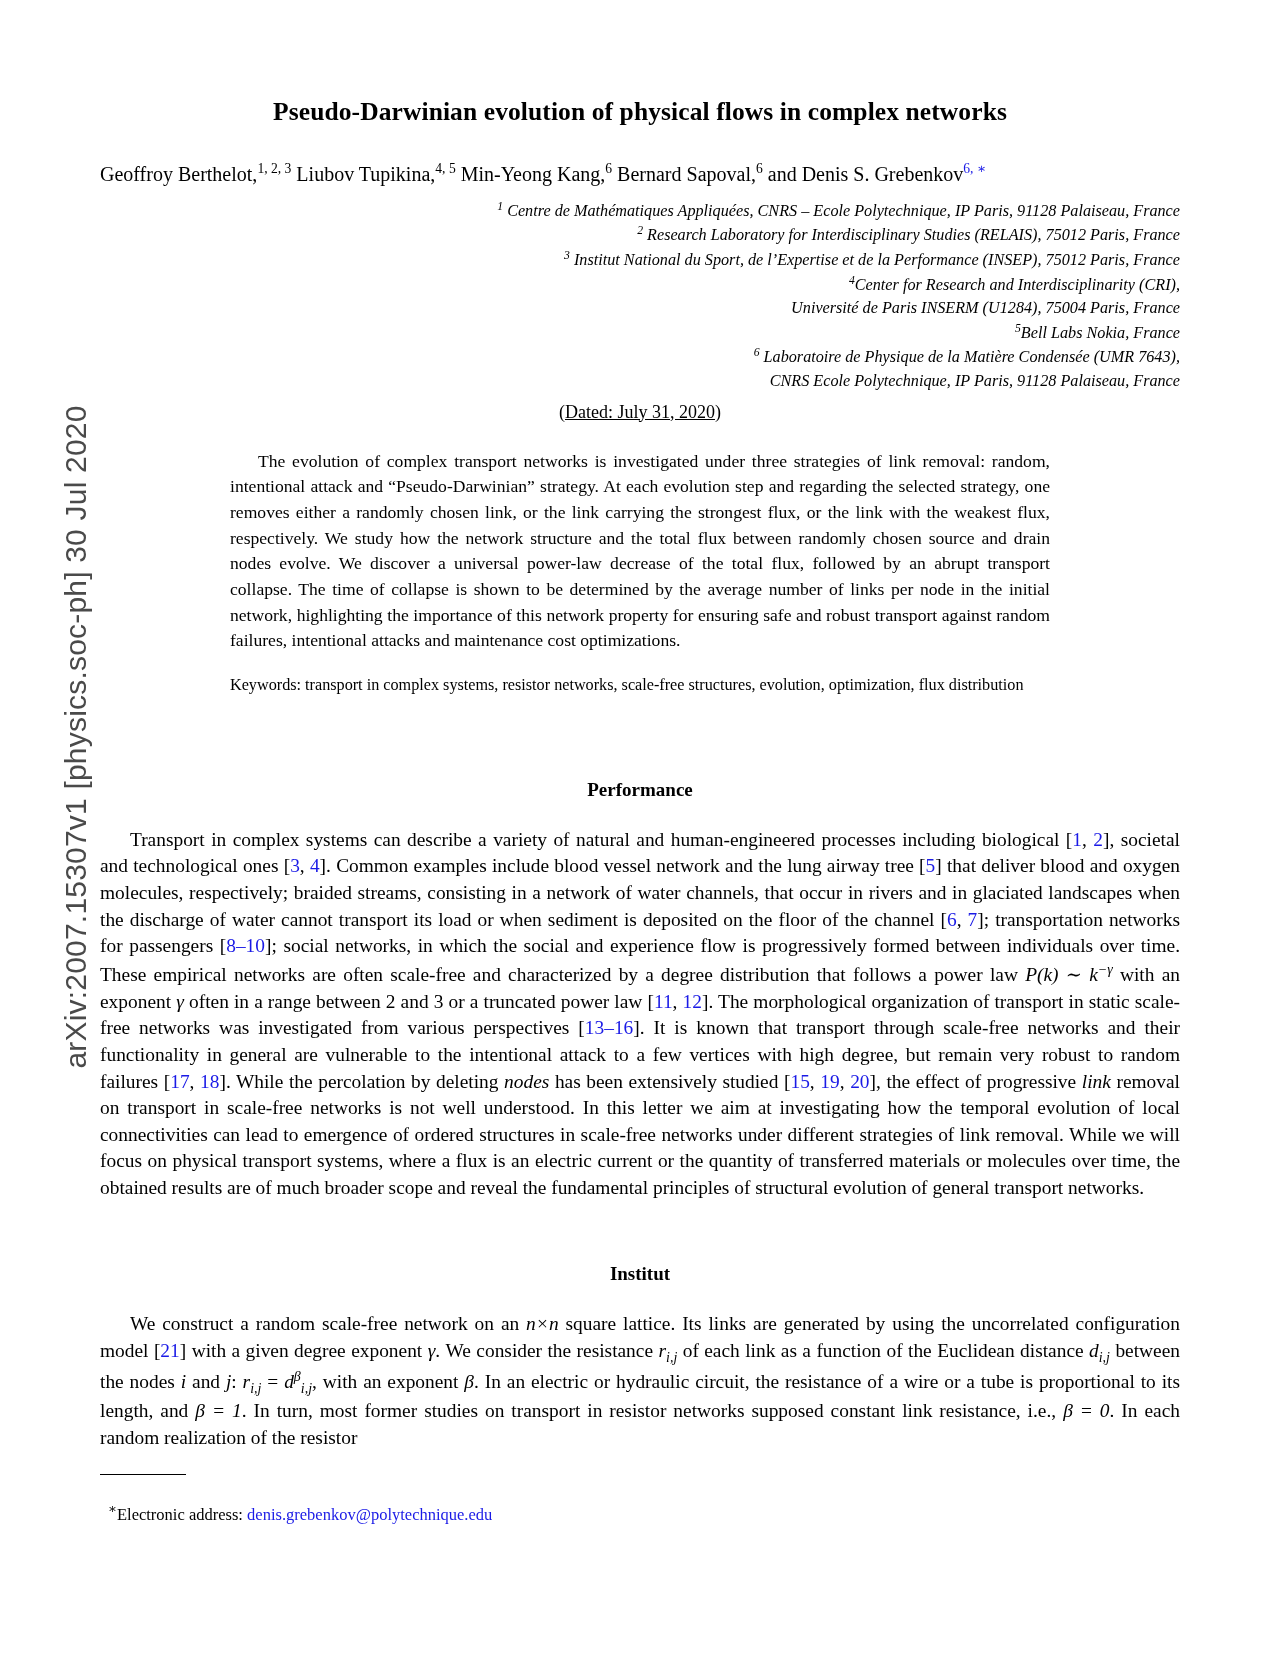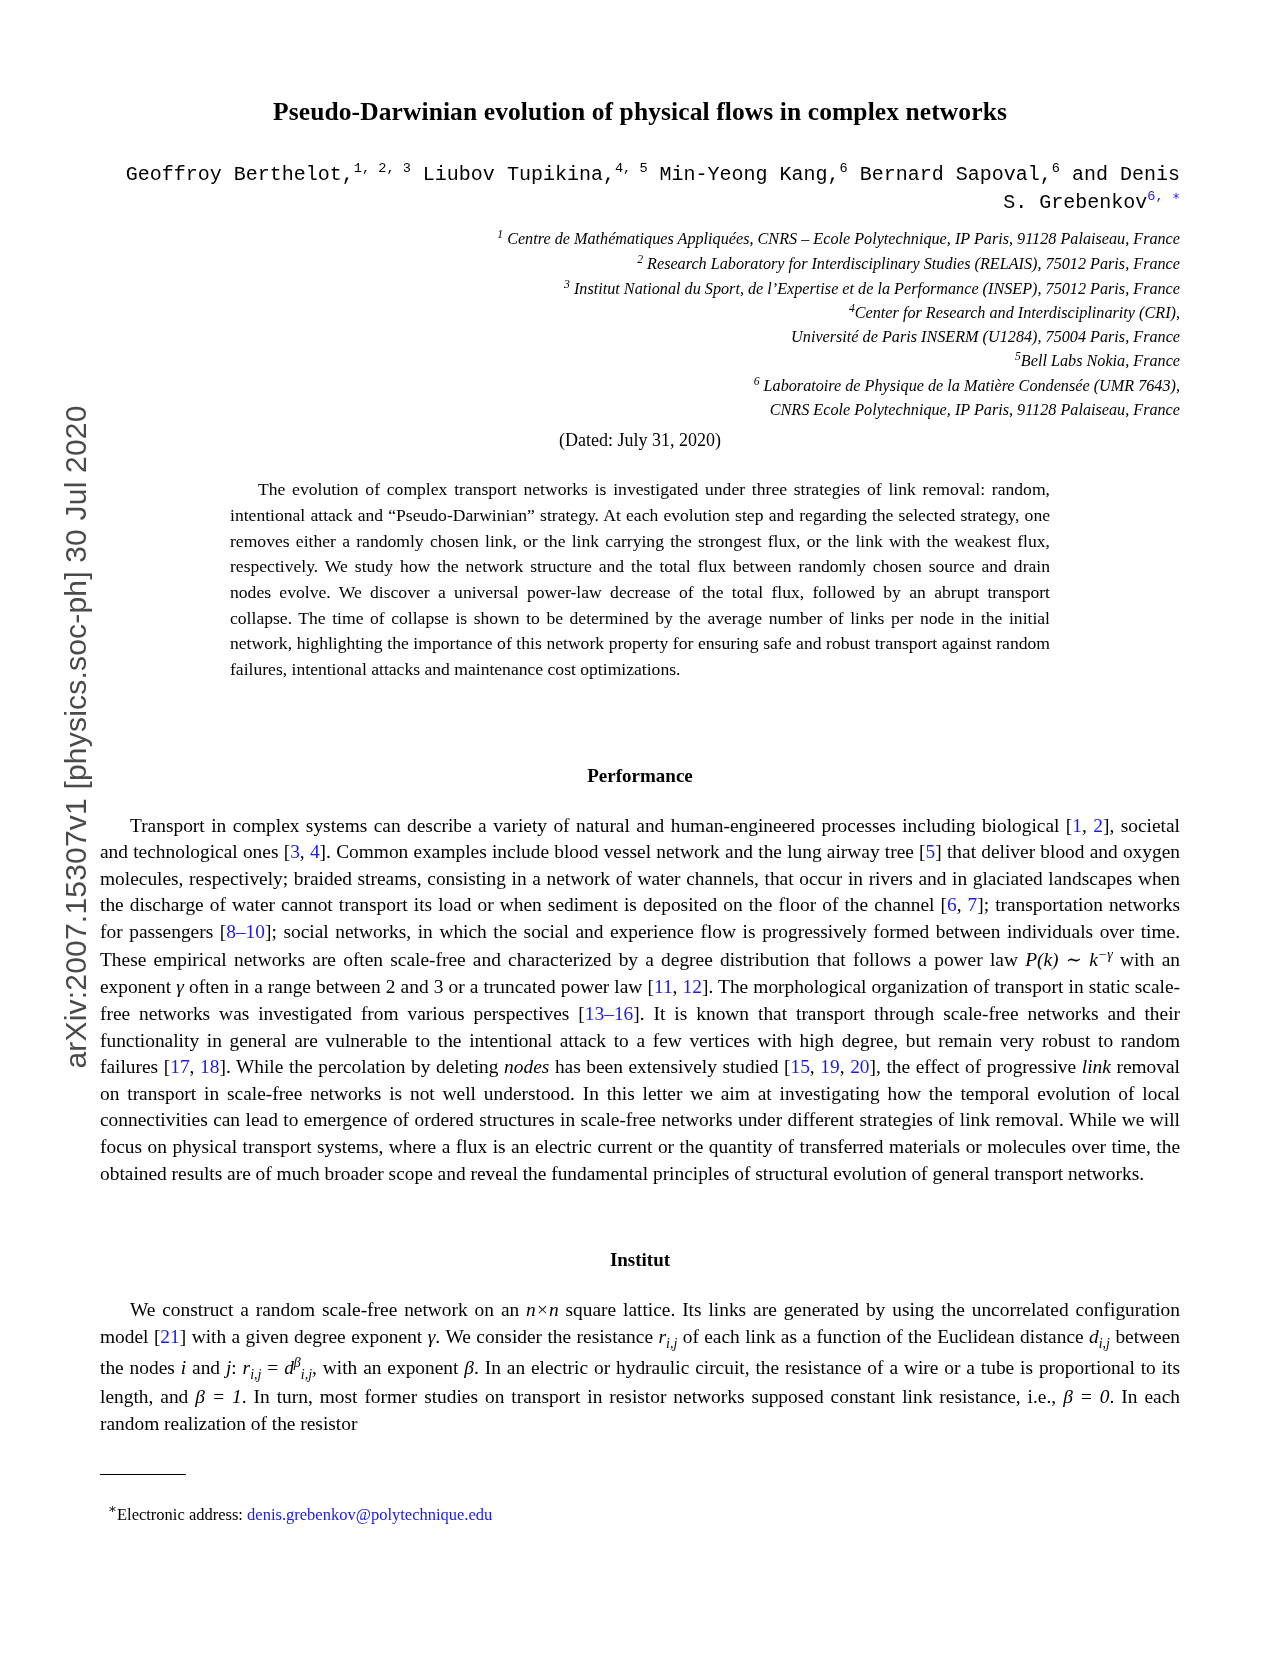--- a/index.html
+++ b/index.html
@@ -47,42 +47,42 @@
   .title {
     text-align: center;
     font-size: 25.5px;
     font-weight: bold;
     letter-spacing: 0.1px;
     margin-top: 96px;
     line-height: 1.25;
   }
 
   .authors {
-    text-align: right;
+    text-align: left;
     font-size: 20px;
     margin-top: 32px;
     line-height: 1.3;
-    font-family: Liberation Mono, monospace;
   }
   .authors sup { font-size: 0.68em; vertical-align: super; }
 
   .affils {
     text-align: right;
     font-style: italic;
     font-size: 16.2px;
     line-height: 1.44;
     margin-top: 12px;
   }
   .affils .line { white-space: normal; }
   .affils sup { font-style: italic; font-size: 0.72em; vertical-align: super; }
 
   .dated {
     text-align: center;
     font-size: 18px;
     margin-top: 8px;
+    text-decoration: underline;
   }
 
   .abstract {
     width: 820px;
     margin: 26px auto 0 auto;
     font-size: 17.6px;
     line-height: 1.46;
     text-align: justify;
   }
   .abstract p { margin: 0; text-indent: 28px; }
@@ -166,20 +166,23 @@
       <div class="line"><sup>6</sup> <span>Laboratoire de Physique de la Matière Condensée (UMR 7643),</span></div>
       <div class="line"><span>CNRS    Ecole Polytechnique, IP Paris, 91128 Palaiseau, France</span></div>
     </div>
 
     <div class="dated">(Dated: July 31, 2020)</div>
 
     <div class="abstract">
       <p>The evolution of complex transport networks is investigated under three strategies of link removal: random, intentional attack and “Pseudo-Darwinian” strategy. At each evolution step and regarding the selected strategy, one removes either a randomly chosen link, or the link carrying the strongest flux, or the link with the weakest flux, respectively. We study how the network structure and the total flux between randomly chosen source and drain nodes evolve. We discover a universal power-law decrease of the total flux, followed by an abrupt transport collapse. The time of collapse is shown to be determined by the average number of links per node in the initial network, highlighting the importance of this network property for ensuring safe and robust transport against random failures, intentional attacks and maintenance cost optimizations.</p>
     </div>
 
+    <div class="keywords">
+      <p>Keywords: transport in complex systems, resistor networks, scale-free structures, evolution, optimization, flux distribution</p>
+    </div>
 
     <div class="section-head">Performance</div>
 
     <p class="body-par"><span>Transport in complex systems can describe a variety of natural and human-engineered processes including biological [</span><a class="cite" href="#">1</a><span>, </span><a class="cite" href="#">2</a><span>], societal and technological ones [</span><a class="cite" href="#">3</a><span>, </span><a class="cite" href="#">4</a><span>]. Common examples include blood vessel network and the lung airway tree [</span><a class="cite" href="#">5</a><span>] that deliver blood and oxygen molecules, respectively; braided streams, consisting in a network of water channels, that occur in rivers and in glaciated landscapes when the discharge of water cannot transport its load or when sediment is deposited on the floor of the channel [</span><a class="cite" href="#">6</a><span>, </span><a class="cite" href="#">7</a><span>]; transportation networks for passengers [</span><a class="cite" href="#">8–10</a><span>]; social networks, in which the social and experience flow is progressively formed between individuals over time. These empirical networks are often scale-free and characterized by a degree distribution that follows a power law </span><span class="mathit">P(k)</span><span> ∼ </span><span class="mathit">k</span><sup class="mi">−γ</sup><span> with an exponent </span><span class="mathit">γ</span><span> often in a range between 2 and 3 or a truncated power law [</span><a class="cite" href="#">11</a><span>, </span><a class="cite" href="#">12</a><span>]. The morphological organization of transport in static scale-free networks was investigated from various perspectives [</span><a class="cite" href="#">13–16</a><span>]. It is known that transport through scale-free networks and their functionality in general are vulnerable to the intentional attack to a few vertices with high degree, but remain very robust to random failures [</span><a class="cite" href="#">17</a><span>, </span><a class="cite" href="#">18</a><span>]. While the percolation by deleting </span><span class="em">nodes</span><span> has been extensively studied [</span><a class="cite" href="#">15</a><span>, </span><a class="cite" href="#">19</a><span>, </span><a class="cite" href="#">20</a><span>], the effect of progressive </span><span class="em">link</span><span> removal on transport in scale-free networks is not well understood. In this letter we aim at investigating how the temporal evolution of local connectivities can lead to emergence of ordered structures in scale-free networks under different strategies of link removal. While we will focus on physical transport systems, where a flux is an electric current or the quantity of transferred materials or molecules over time, the obtained results are of much broader scope and reveal the fundamental principles of structural evolution of general transport networks.</span></p>
 
     <div class="section-head methods">Institut</div>
 
     <p class="body-par"><span>We construct a random scale-free network on an </span><span class="mathit">n×n</span><span> square lattice. Its links are generated by using the uncorrelated configuration model [</span><a class="cite" href="#">21</a><span>] with a given degree exponent </span><span class="mathit">γ</span><span>. We consider the resistance </span><span class="mathit">r</span><sub class="mi">i,j</sub><span> of each link as a function of the Euclidean distance </span><span class="mathit">d</span><sub class="mi">i,j</sub><span> between the nodes </span><span class="mathit">i</span><span> and </span><span class="mathit">j</span><span>: </span><span class="mathit">r</span><sub class="mi">i,j</sub><span> = </span><span class="mathit">d</span><sup class="mi">β</sup><sub class="mi">i,j</sub><span>, with an exponent </span><span class="mathit">β</span><span>. In an electric or hydraulic circuit, the resistance of a wire or a tube is proportional to its length, and </span><span class="mathit">β = 1</span><span>. In turn, most former studies on transport in resistor networks supposed constant link resistance, i.e., </span><span class="mathit">β = 0</span><span>. In each random realization of the resistor</span></p>
 
   </div>

